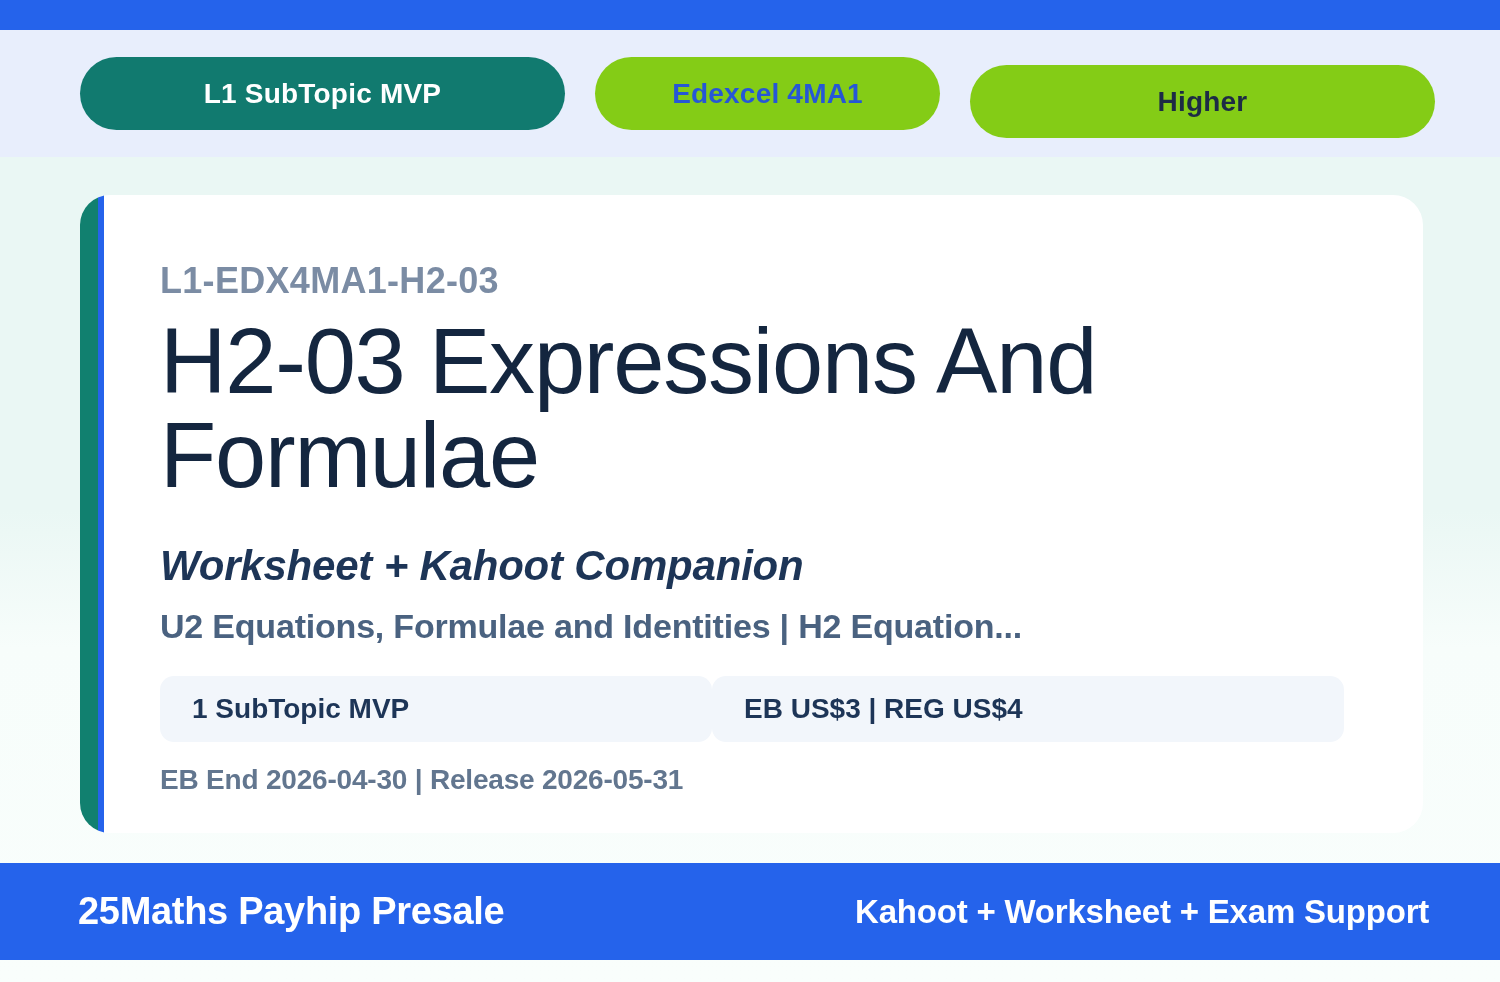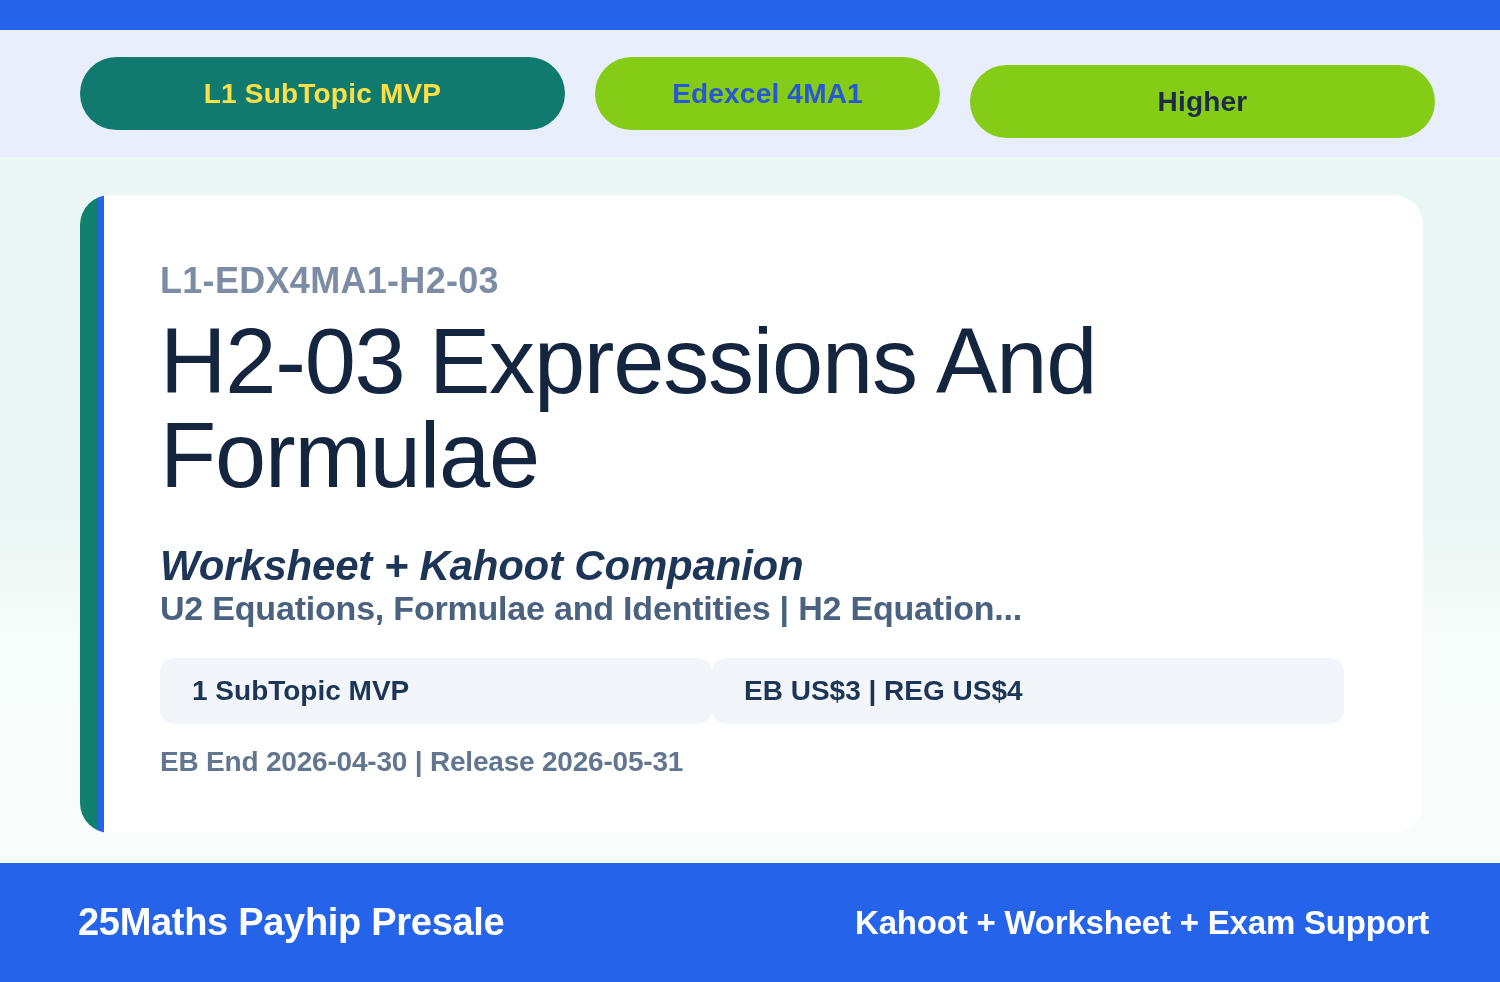--- a/index.html
+++ b/index.html
@@ -43,21 +43,21 @@
     align-items:center;
     justify-content:center;
     font-size:28px;
     font-weight:bold;
     letter-spacing:.2px;
     white-space:nowrap;
   }
   .pill-primary {
     width:485px;
     background:#117a6f;
-    color:#fde047;
+    color:#ffffff;
   }
   .pill-light {
     background:#84cc16;
   }
   .pill-exam { width:345px; color:#2657d6; }
   .pill-tier { width:465px; color:#1d2b45;margin-top:16px; }
 
   
   .card {
     position:absolute;
@@ -107,20 +107,21 @@
     margin-top:40px;
     font-size:42px;
     font-weight:bold;
     color:#1d3557;
     line-height:1.1;
     letter-spacing:-.2px;
     font-style:italic;
   }
 
   .description {
+    margin-top:18px;
     font-size:34px;
     font-weight:bold;
     color:#4a6280;
     line-height:1.15;
     letter-spacing:-.2px;
     white-space:nowrap;
   }
 
   .chip-row {
     margin-top:30px;
@@ -145,21 +146,21 @@
     margin-top:22px;
     font-size:28px;
     font-weight:bold;
     color:#62768f;
     letter-spacing:-.2px;
   }
 
   
   .footer {
     position:absolute; left:0; top:863px;
-    width:1500px; height:119px;
+    width:1500px; height:97px;
     background:#2563eb;
     display:flex;
     align-items:center;
   }
   .footer-left {
     position:absolute; left:78px;
     font-size:38px;
     font-weight:bold;
     color:#ffffff;
     letter-spacing:-.3px;

